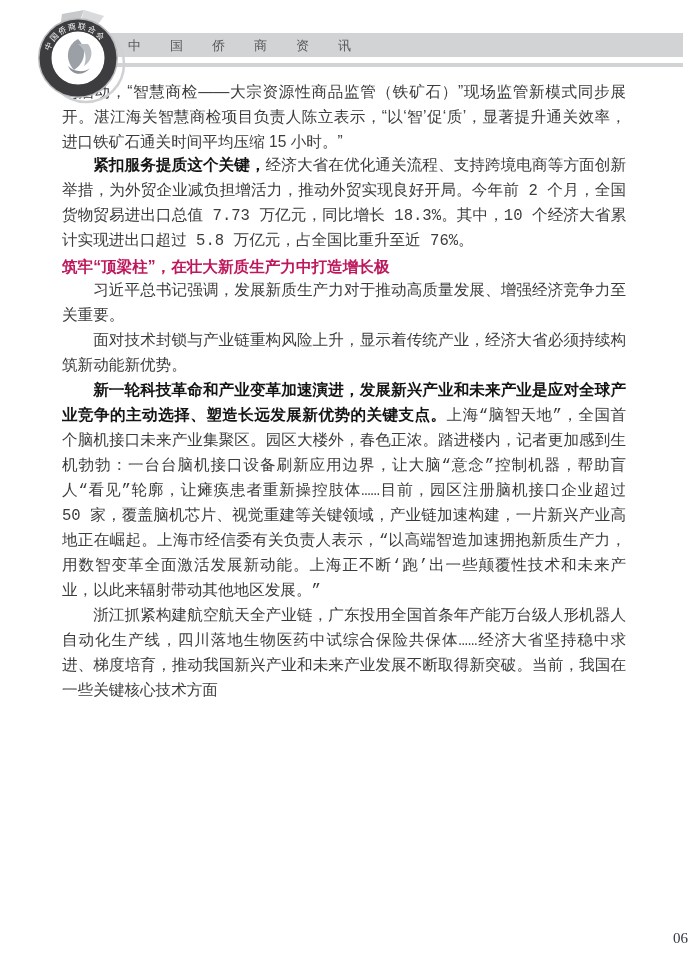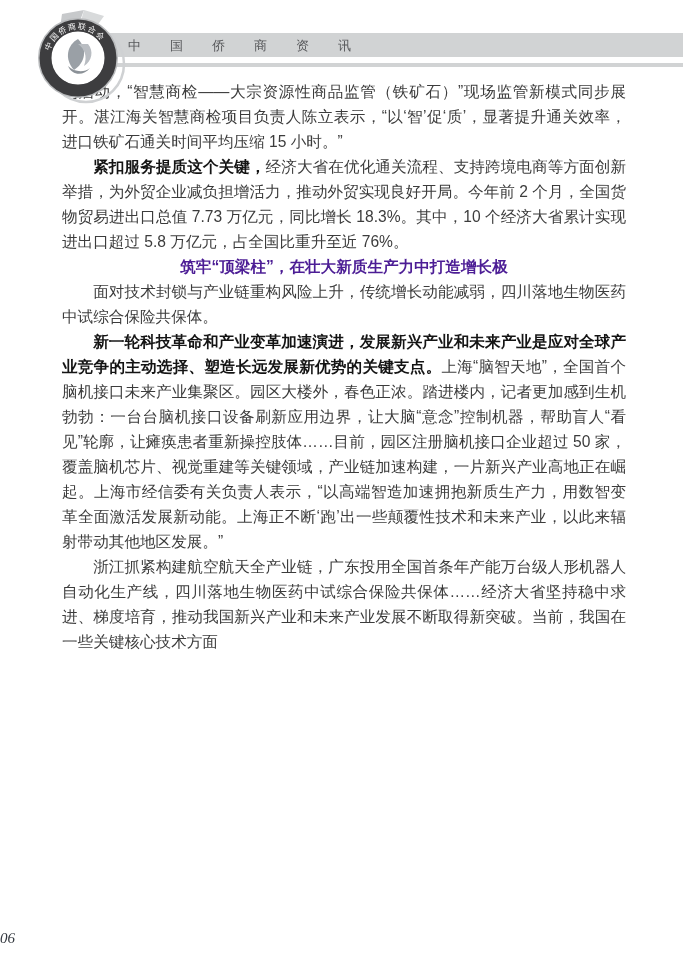--- a/index.html
+++ b/index.html
@@ -30,33 +30,33 @@
     position:absolute; left:32px; top:8px; width:96px; height:96px; z-index:3;
   }
 
   
   .article {
     position:absolute; left:62px; top:79px; width:564px;
     font-size:15.6px; line-height:25px; color:#3c3c3c;
     text-align:justify;
   }
   .article p { margin:0; }
-  .para.indent { text-indent:2em; }
+  .para.indent { text-indent:2em;font-family:Liberation Mono, monospace; }
   .lead { font-weight:bold; color:#141414; }
   .heading {
-    text-align:center; font-weight:bold; color:#4c1d95;
+    font-weight:bold; color:#be185d;
     text-indent:0 !important;
   }
 
   
   .page-number {
     position:absolute; left:0; right:0; bottom:24px;
-    text-align:left;
+    text-align:right;
     font-family:"Liberation Serif","DejaVu Serif",serif;
-    font-size:15px; color:#33383f;font-style:italic;
+    font-size:15px; color:#33383f;
   }
 </style>
 </head>
 <body>
 
 <div class="page">
 
   <div class="masthead-band">
     <span class="masthead-title">中国侨商资讯</span>
   </div>
@@ -92,20 +92,21 @@
       </g>
     </svg>
   </div>
 
   <div class="article">
     <p class="para"><span class="lead"></span><span>鸣启动，“智慧商检——大宗资源性商品监管（铁矿石）”现场监管新模式同步展开。湛江海关智慧商检项目负责人陈立表示，“以‘智’促‘质’，显著提升通关效率，进口铁矿石通关时间平均压缩 15 小时。”</span></p>
     <p class="para indent"><span class="lead">紧扣服务提质这个关键，</span><span>经济大省在优化通关流程、支持跨境电商等方面创新举措，为外贸企业减负担增活力，推动外贸实现良好开局。今年前 2 个月，全国货物贸易进出口总值 7.73 万亿元，同比增长 18.3%。其中，10 个经济大省累计实现进出口超过 5.8 万亿元，占全国比重升至近 76%。</span></p>
 
     <p class="para heading">筑牢“顶梁柱”，在壮大新质生产力中打造增长极</p>
 
-    <p class="para indent"><span class="lead"></span><span>面对技术封锁与产业链重构风险上升，传统增长动能减弱，四川落地生物医药中试综合保险共保体。</span></p>
+    <p class="para indent"><span class="lead"></span><span>习近平总书记强调，发展新质生产力对于推动高质量发展、增强经济竞争力至关重要。</span></p>
+    <p class="para indent"><span class="lead"></span><span>面对技术封锁与产业链重构风险上升，显示着传统产业，经济大省必须持续构筑新动能新优势。</span></p>
     <p class="para indent"><span class="lead">新一轮科技革命和产业变革加速演进，发展新兴产业和未来产业是应对全球产业竞争的主动选择、塑造长远发展新优势的关键支点。</span><span>上海“脑智天地”，全国首个脑机接口未来产业集聚区。园区大楼外，春色正浓。踏进楼内，记者更加感到生机勃勃：一台台脑机接口设备刷新应用边界，让大脑“意念”控制机器，帮助盲人“看见”轮廓，让瘫痪患者重新操控肢体……目前，园区注册脑机接口企业超过 50 家，覆盖脑机芯片、视觉重建等关键领域，产业链加速构建，一片新兴产业高地正在崛起。上海市经信委有关负责人表示，“以高端智造加速拥抱新质生产力，用数智变革全面激活发展新动能。上海正不断‘跑’出一些颠覆性技术和未来产业，以此来辐射带动其他地区发展。”</span></p>
     <p class="para indent"><span class="lead"></span><span>浙江抓紧构建航空航天全产业链，广东投用全国首条年产能万台级人形机器人自动化生产线，四川落地生物医药中试综合保险共保体……经济大省坚持稳中求进、梯度培育，推动我国新兴产业和未来产业发展不断取得新突破。当前，我国在一些关键核心技术方面</span></p>
   </div>
 
   <div class="page-number">06</div>
 
 </div>
 
 </body></html>

